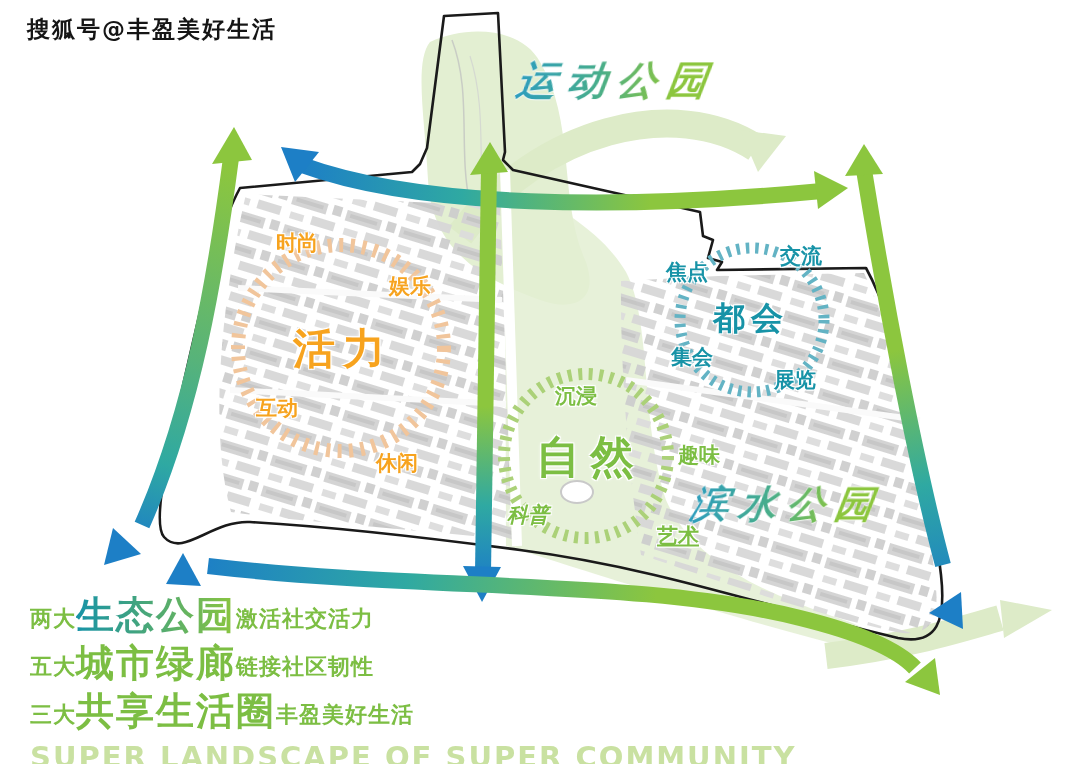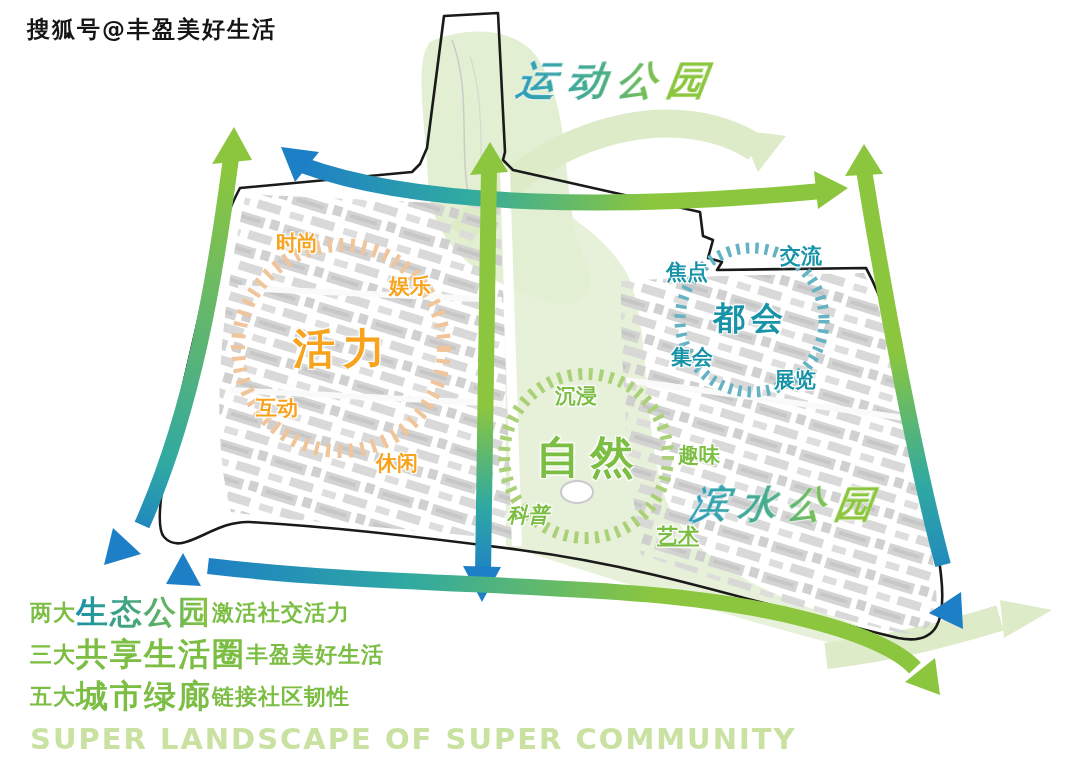--- a/index.html
+++ b/index.html
@@ -28,21 +28,21 @@
   }
   #waterfront-title{font-size:38px;}
   #watermark{
     position:absolute;left:27px;top:14px;font-size:23px;font-weight:900;color:#151515;
     letter-spacing:2px;white-space:nowrap;
     text-shadow:-2px -2px 0 #fff,2px -2px 0 #fff,-2px 2px 0 #fff,2px 2px 0 #fff;
   }
   #legend{position:absolute;left:30px;top:596px;}
   .legend-line{display:flex;align-items:flex-end;margin-bottom:10px;white-space:nowrap;}
   .legend-prefix,.legend-suffix{font-size:22px;font-weight:bold;color:#7CBE43;letter-spacing:1px;}
-  .legend-highlight{font-size:32px;font-weight:900;color:#7CBE43;letter-spacing:2px;line-height:1;}
+  .legend-highlight{font-size:38px;font-weight:900;color:#7CBE43;letter-spacing:2px;line-height:1;}
   .legend-highlight.grad{
     background:linear-gradient(90deg,#1793A7 0%,#55AC6E 55%,#8CC63E 100%);
     -webkit-background-clip:text;background-clip:text;color:transparent;
   }
   #legend-english{
     font-size:29px;font-weight:600;color:#C9E1A1;letter-spacing:2px;margin-top:6px;white-space:nowrap;
   }
 </style>
 </head>
 <body>
@@ -164,27 +164,27 @@
   <div class="lbl lbl-green" style="left:528px;top:515px;font-style:italic;">科普</div>
   <div class="lbl lbl-green" style="left:678px;top:536px;text-decoration:underline;">艺术</div>
 
   <div id="legend">
     <div class="legend-line">
       <span class="legend-prefix">两大</span>
       <span class="legend-highlight grad">生态公园</span>
       <span class="legend-suffix">激活社交活力</span>
     </div>
     <div class="legend-line">
+      <span class="legend-prefix">五大</span>
+      <span class="legend-highlight">城市绿廊</span>
+      <span class="legend-suffix">链接社区韧性</span>
+    </div>
+    <div class="legend-line">
       <span class="legend-prefix">三大</span>
       <span class="legend-highlight">共享生活圈</span>
       <span class="legend-suffix">丰盈美好生活</span>
-    </div>
-    <div class="legend-line">
-      <span class="legend-prefix">五大</span>
-      <span class="legend-highlight">城市绿廊</span>
-      <span class="legend-suffix">链接社区韧性</span>
     </div>
     <div id="legend-english">SUPER LANDSCAPE OF SUPER COMMUNITY</div>
   </div>
 
   <div id="watermark">搜狐号@丰盈美好生活</div>
 
 </div>
 
 </body></html>

